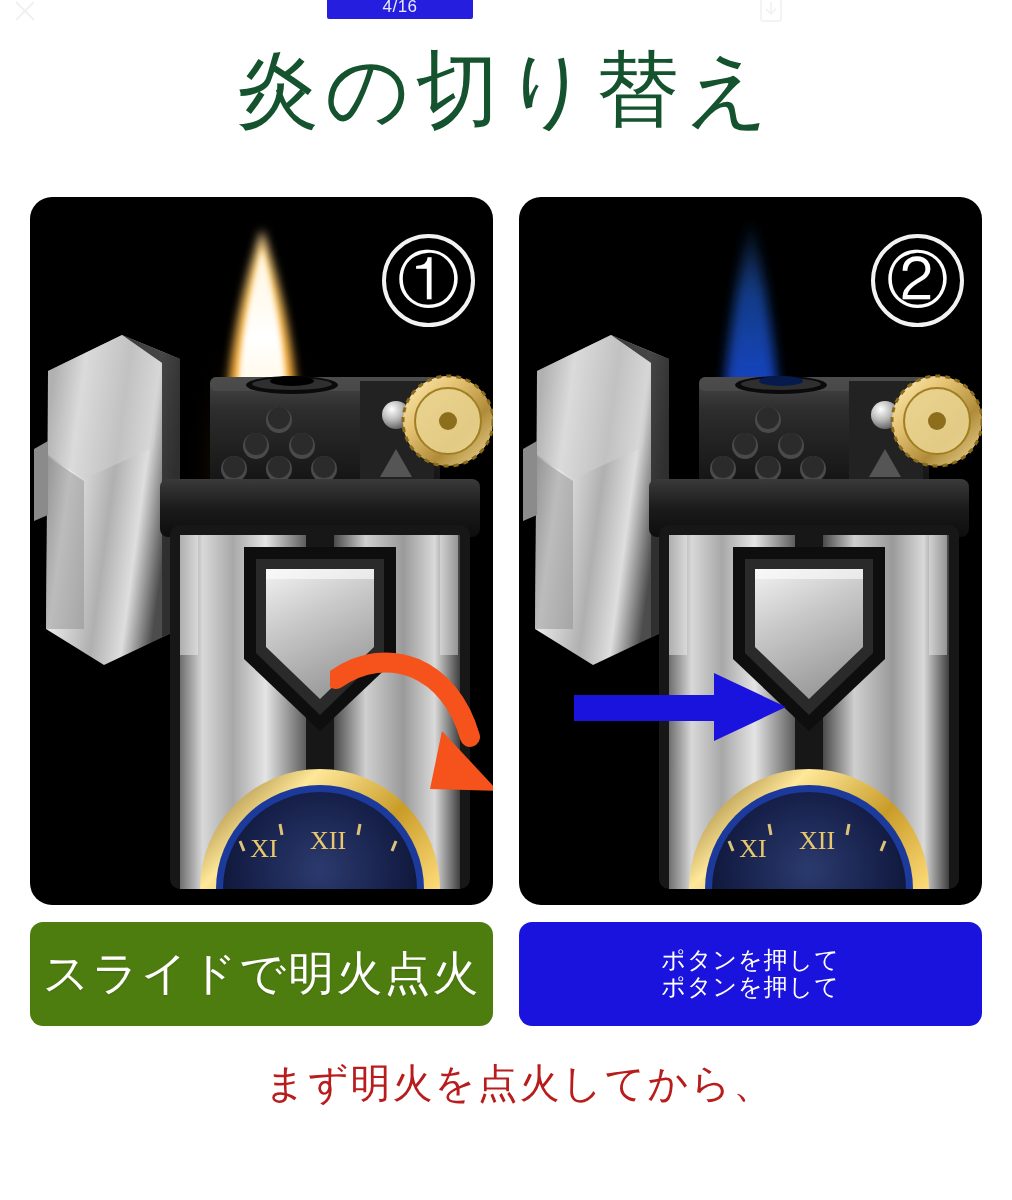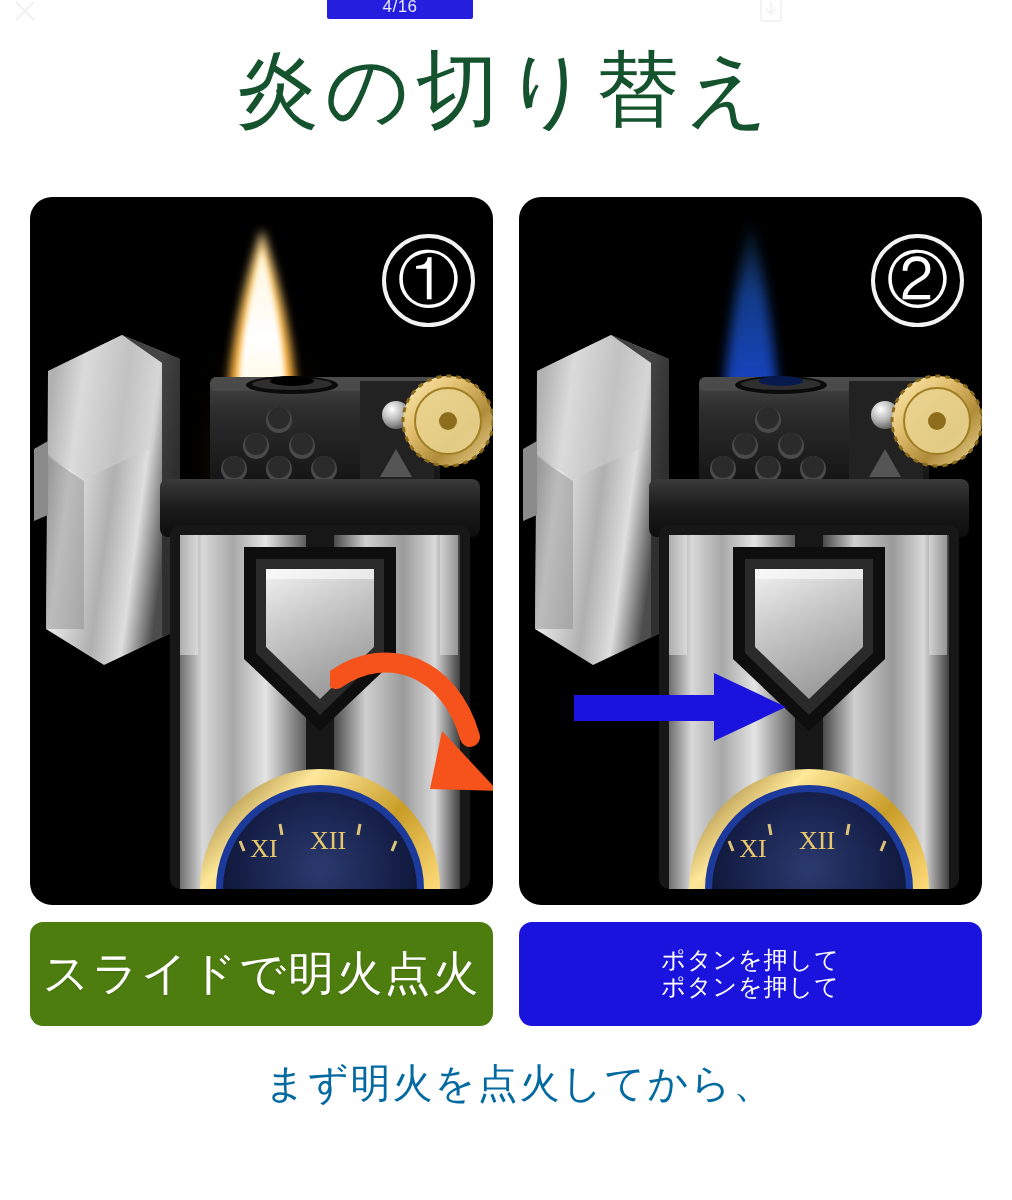--- a/index.html
+++ b/index.html
@@ -163,21 +163,21 @@
     line-height: 1.12;
     letter-spacing: 1px;
   }
   .caption-right .cl { display: block; }
 
   
   .footnote {
     position: absolute;
     top: 1055px; left: 0; width: 1012px;
     text-align: center;
-    color: #0369a1;
+    color: #b91c1c;
     font-size: 40px;
     line-height: 1.45;
     letter-spacing: 2px;
     font-family: "Liberation Serif", "DejaVu Serif", serif;
   }
   .footnote .fl { display: block; }
   .footnote .fl1 { padding-left: 28px; }
 </style>
 </head>
 <body>

